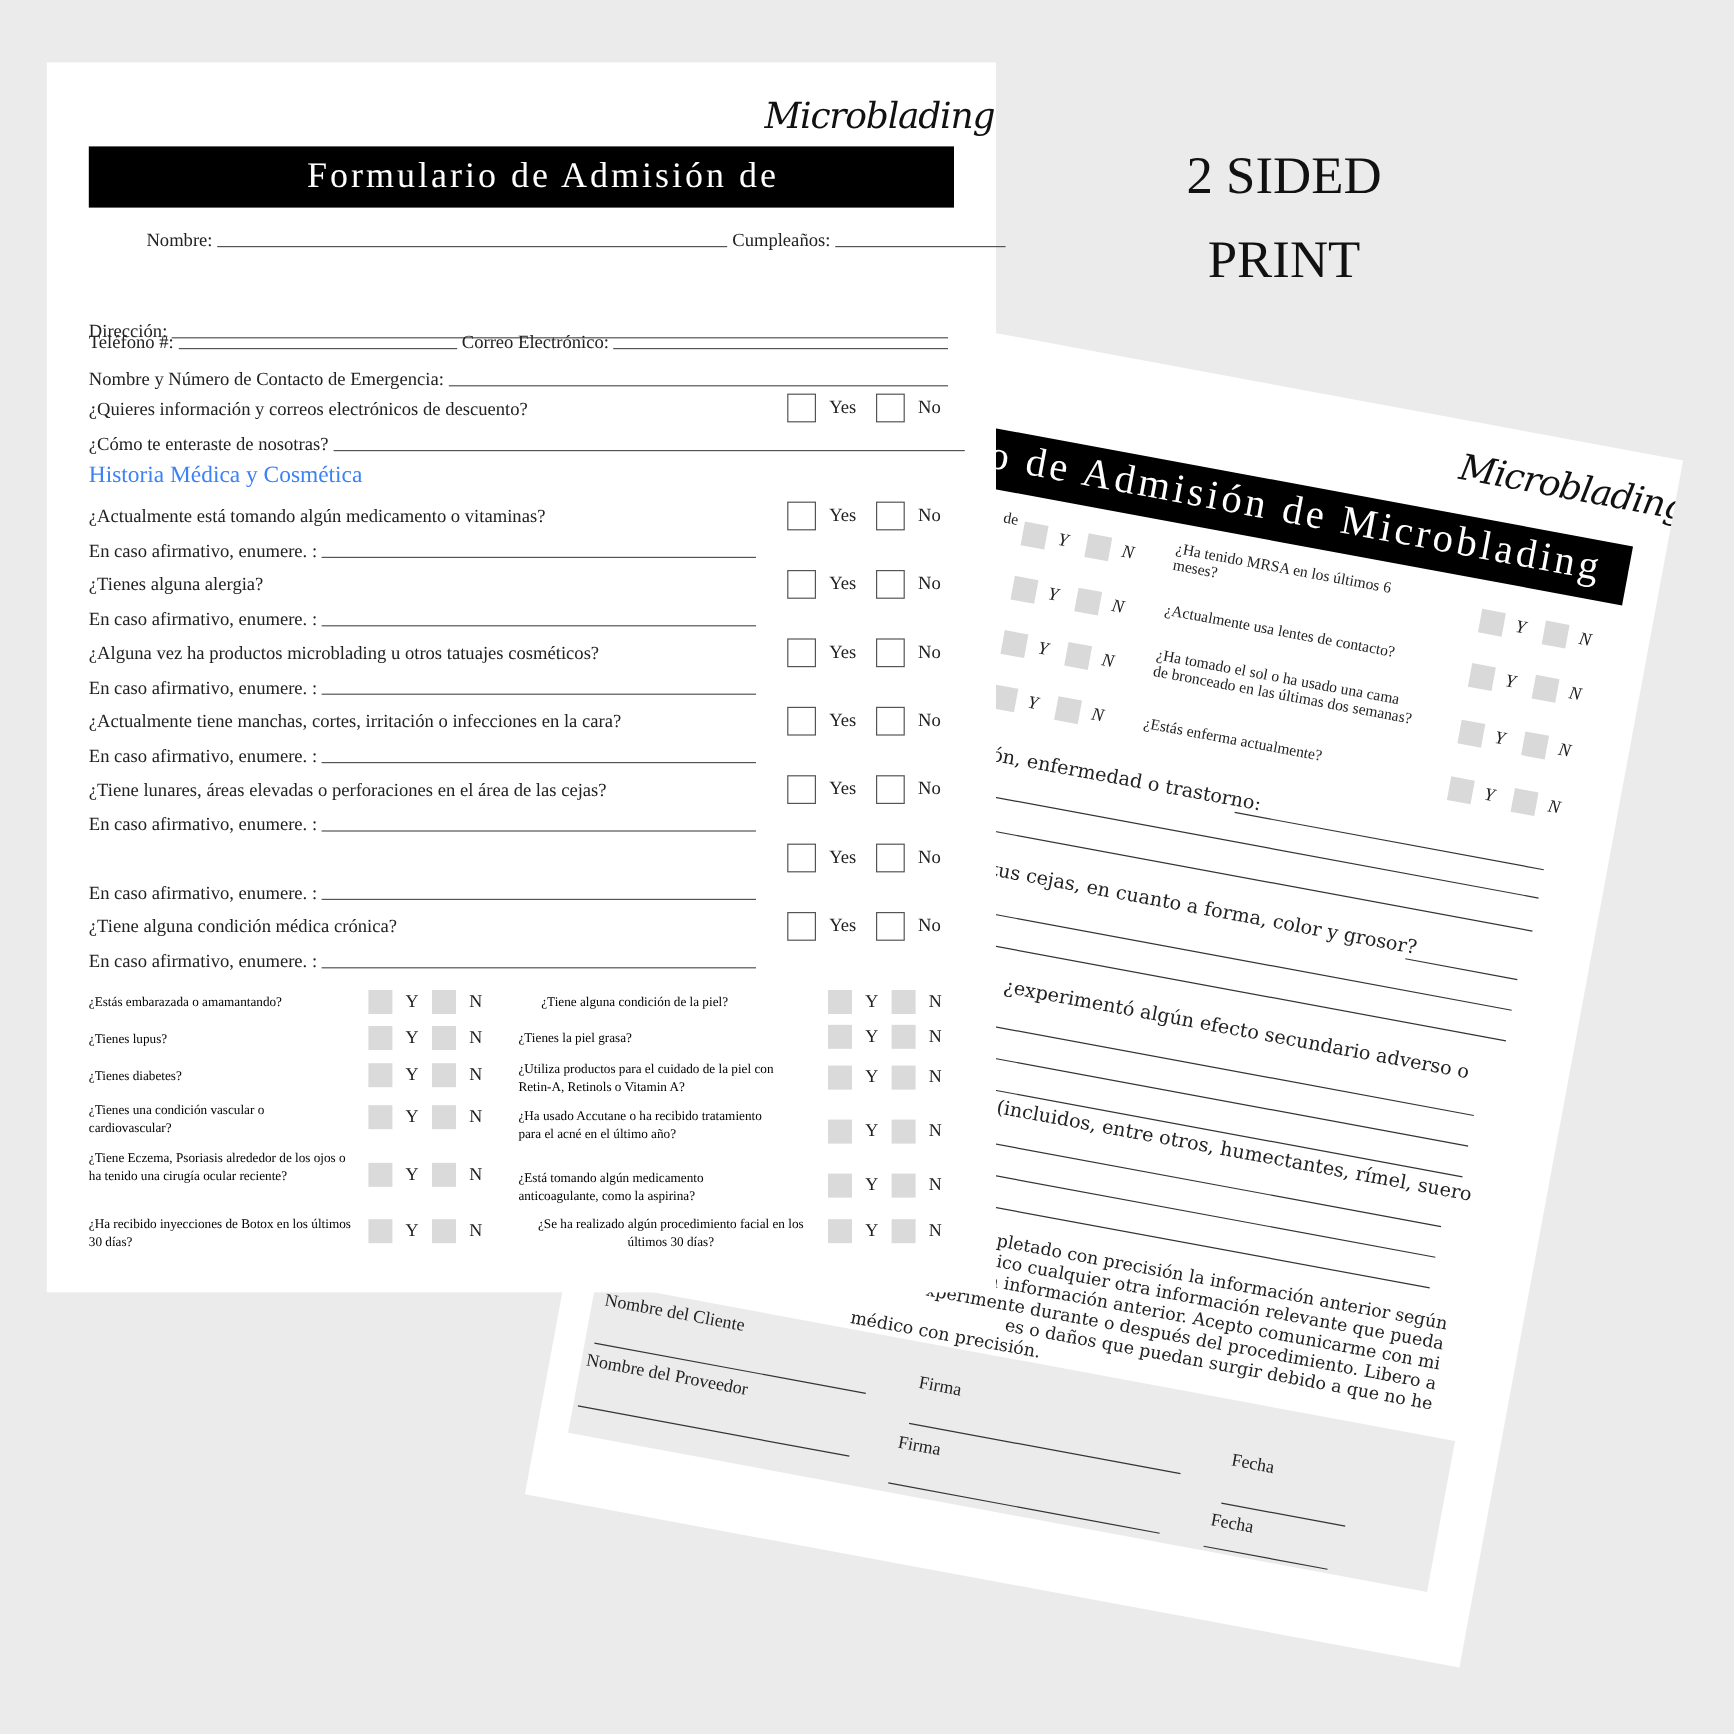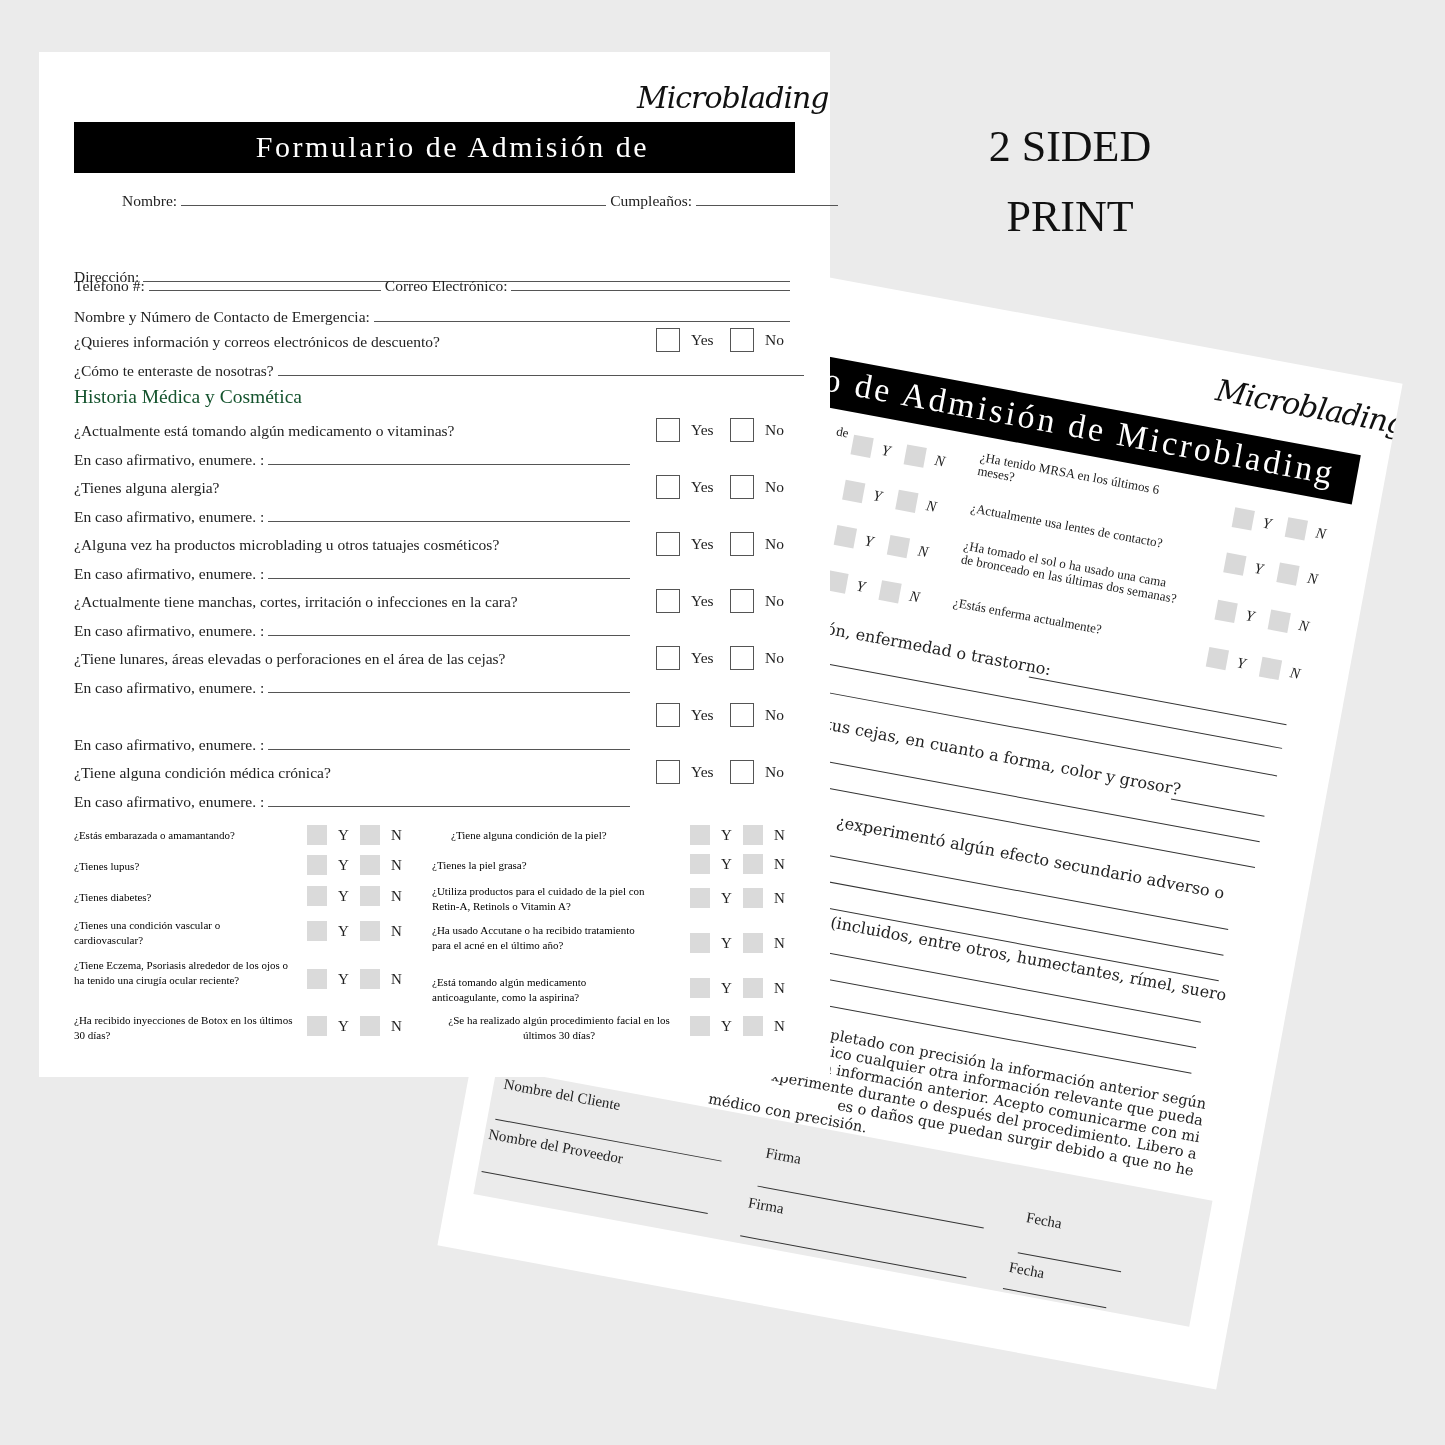--- a/index.html
+++ b/index.html
@@ -35,21 +35,21 @@
   .front .bar-title { position:absolute; left:0; right:0; top:8px; text-align:center; color:#fff;
                       font-family:"Liberation Serif", serif; font-size:30px; letter-spacing:2.5px;padding-left:36px; }
   .row { position:absolute; left:35px; width:720px; height:24px; font-family:"Liberation Serif", serif; font-size:15.5px;
          color:#222; white-space:nowrap; display:flex; align-items:flex-end; }
   .row .fill { flex:1; border-bottom:1px solid #555; margin:0 4px 4px 4px; height:1px; }
   .row .fill.fixed { flex:none; }
   .yesno { position:absolute; left:617px; display:flex; align-items:center; font-family:"Liberation Serif", serif;
            font-size:15.5px; color:#222; }
   .yesno .box { width:24px; height:24px; border:1px solid #555; box-sizing:border-box; display:inline-block; }
   .yesno .t { width:50px; padding-left:11px; box-sizing:border-box; }
-  .section { position:absolute; left:35px; top:334px; font-family:"Liberation Serif", serif; font-size:19.5px; color:#14532d; }
+  .section { position:absolute; left:35px; top:334px; font-family:"Liberation Serif", serif; font-size:19.5px; color:#3b82f6; }
   .small-q { position:absolute; font-family:"Liberation Serif", serif; font-size:11px; line-height:14.5px; color:#000000; width:230px; }
   .syn { position:absolute; display:flex; align-items:center; font-family:"Liberation Serif", serif; font-size:15px; color:#222; }
   .syn .sq { width:20px; height:20px; background:#dadada; display:inline-block; }
   .syn .lbl { width:33px; padding-left:11px; box-sizing:border-box; }
 </style>
 </head>
 <body>
 
 <div class="sided">
   <div>2 SIDED</div>

